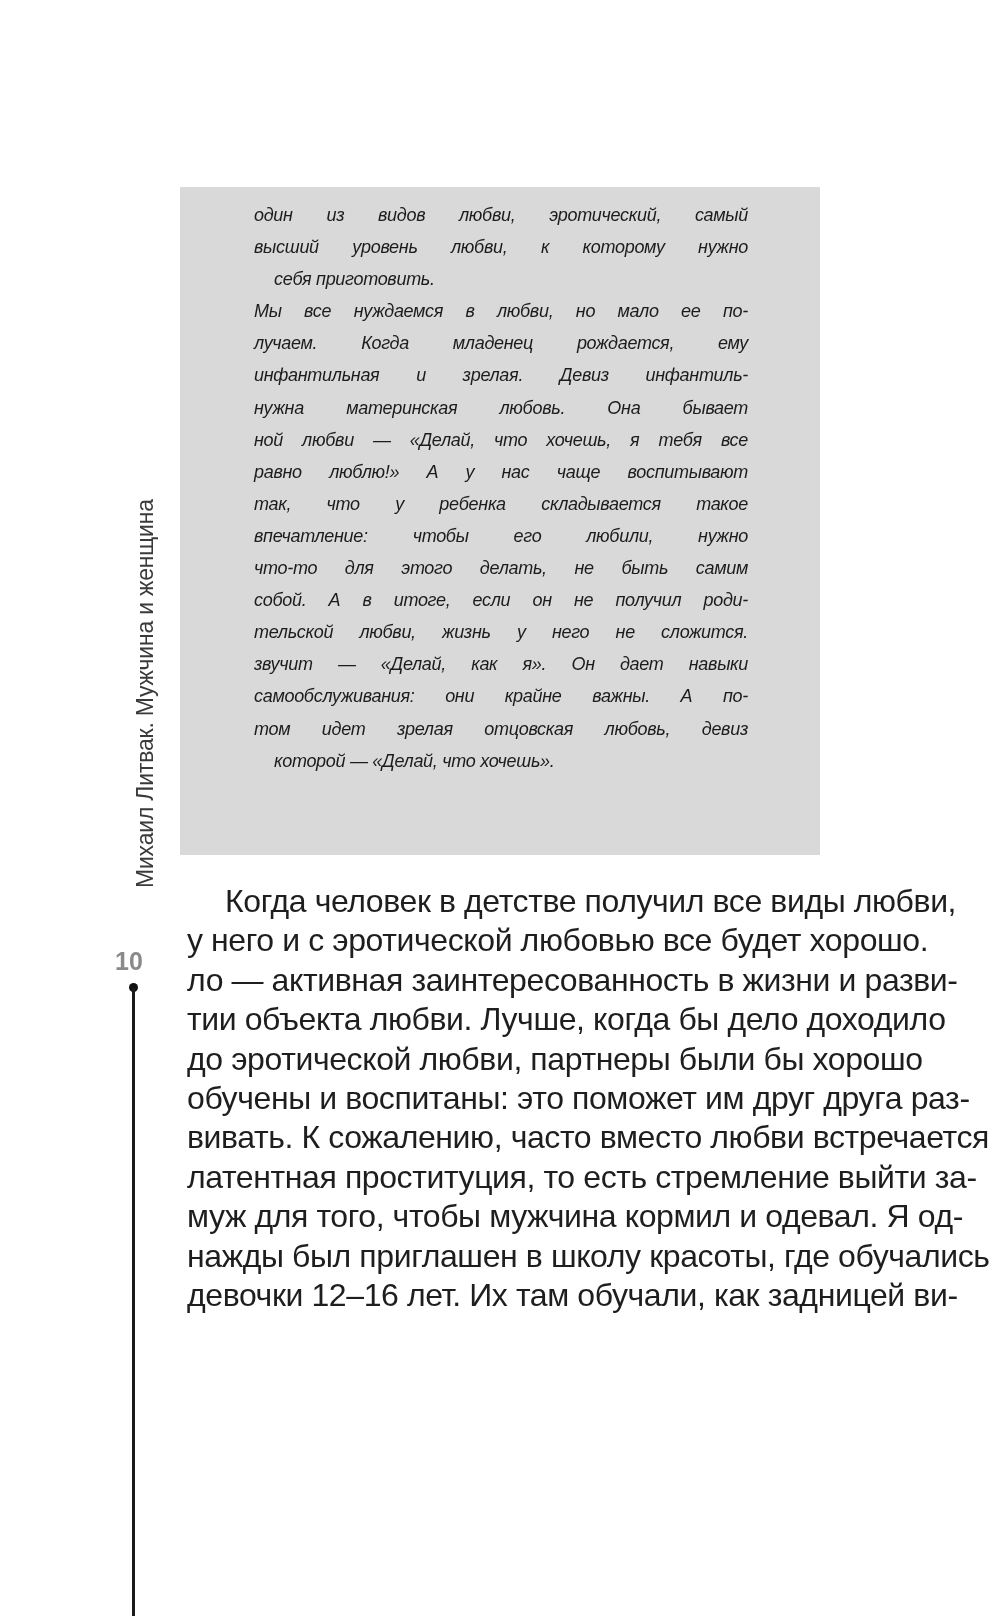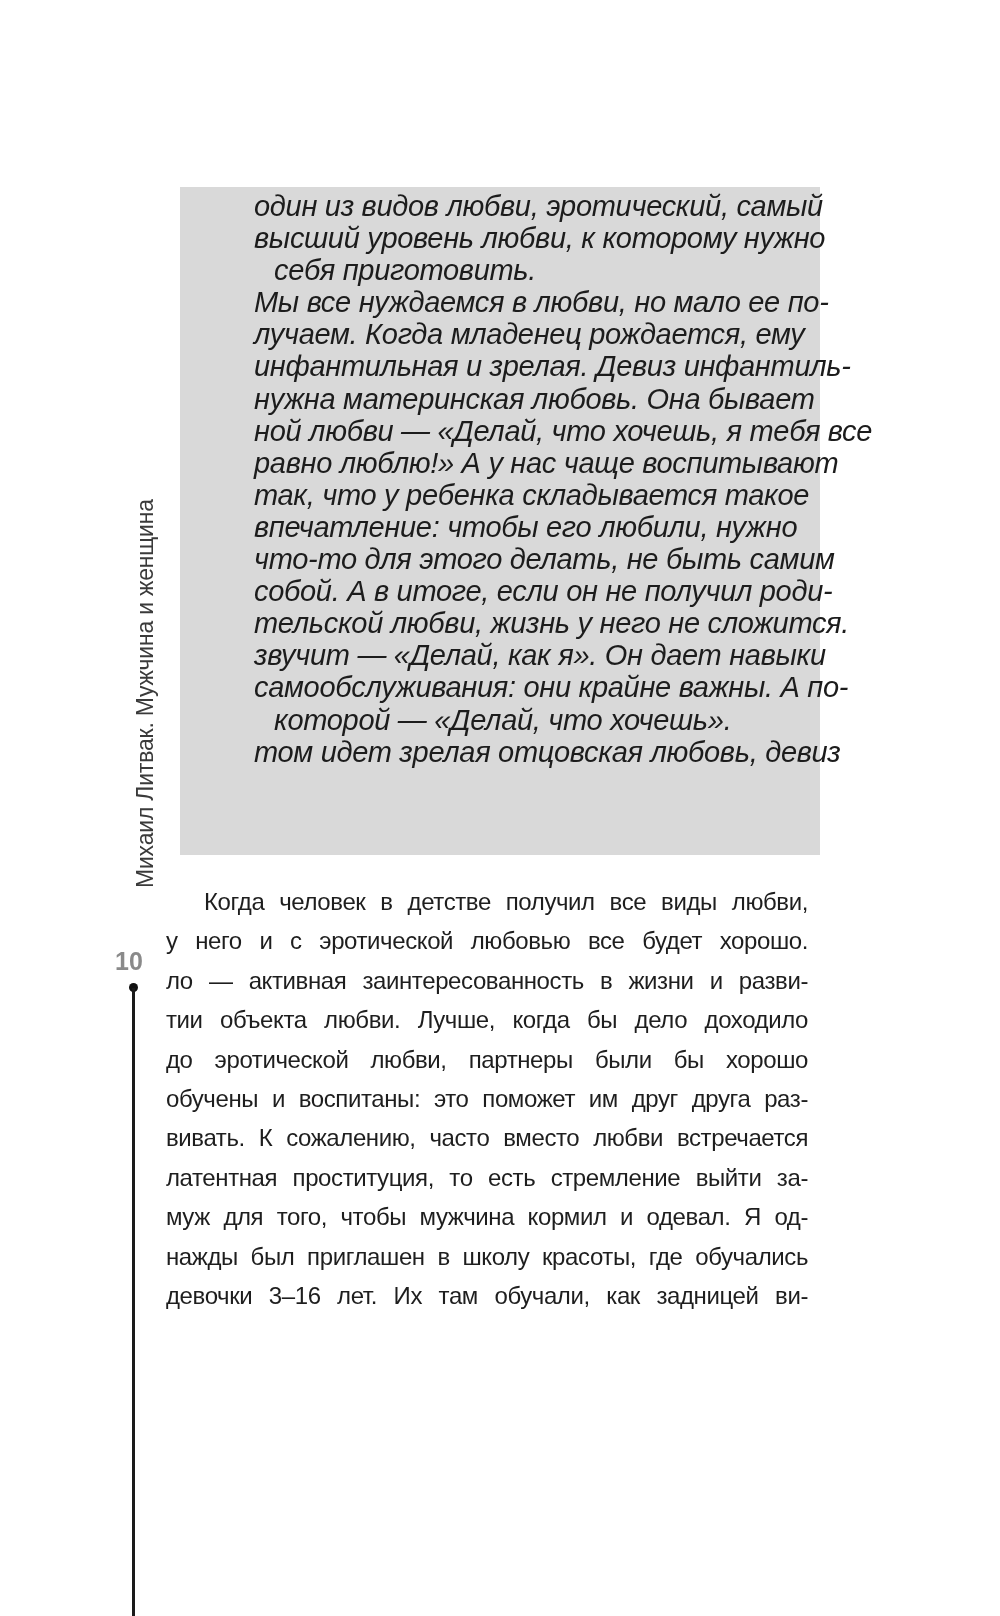--- a/index.html
+++ b/index.html
@@ -24,44 +24,44 @@
       position: absolute;
       left: 180px;
       top: 187px;
       width: 640px;
       height: 668px;
       background: #d9d9d9;
     }
     .quote-text {
       position: absolute;
       left: 254px;
-      top: 190px;
+      top: 199px;
       width: 494px;
       font-style: italic;
-      font-size: 29px;
+      font-size: 18px;
       line-height: 32.1px;
       color: #1c1c1c;
       letter-spacing: -0.3px;
     }
     .quote-line {
       display: block;
       white-space: nowrap;
       text-align: justify;
       text-align-last: justify;
     }
     .quote-line.last {
       text-align-last: left;
       margin-left: 20px;
     }
     .body-text {
       position: absolute;
-      left: 166px;
+      left: 187px;
       top: 882px;
       width: 642px;
-      font-size: 24px;
+      font-size: 32px;
       line-height: 39.4px;
       color: #1e1e1e;
       letter-spacing: -0.4px;
     }
     .body-line {
       display: block;
       white-space: nowrap;
       text-align: justify;
       text-align-last: justify;
     }
@@ -129,31 +129,31 @@
     <span class="quote-line">нужна материнская любовь. Она бывает</span>
     <span class="quote-line">ной любви — «Делай, что хочешь, я тебя все</span>
     <span class="quote-line">равно люблю!» А у нас чаще воспитывают</span>
     <span class="quote-line">так, что у ребенка складывается такое</span>
     <span class="quote-line">впечатление: чтобы его любили, нужно</span>
     <span class="quote-line">что-то для этого делать, не быть самим</span>
     <span class="quote-line">собой. А в итоге, если он не получил роди-</span>
     <span class="quote-line">тельской любви, жизнь у него не сложится.</span>
     <span class="quote-line">звучит — «Делай, как я». Он дает навыки</span>
     <span class="quote-line">самообслуживания: они крайне важны. А по-</span>
+    <span class="quote-line">том идет зрелая отцовская любовь, девиз</span>
     <span class="quote-line last">которой — «Делай, что хочешь».</span>
-    <span class="quote-line">том идет зрелая отцовская любовь, девиз</span>
   </div>
 
   <div class="body-text">
     <span class="body-line indent">Когда человек в детстве получил все виды любви,</span>
     <span class="body-line">у него и с эротической любовью все будет  хорошо.</span>
     <span class="body-line">ло — активная заинтересованность в жизни и разви-</span>
     <span class="body-line">тии объекта любви. Лучше, когда бы дело доходило</span>
     <span class="body-line">до эротической любви, партнеры были бы хорошо</span>
     <span class="body-line">обучены и воспитаны: это поможет им друг  друга раз-</span>
     <span class="body-line">вивать. К сожалению, часто вместо любви встречается</span>
     <span class="body-line">латентная проституция, то есть стремление выйти за-</span>
     <span class="body-line">муж для того, чтобы мужчина кормил и одевал. Я од-</span>
     <span class="body-line">нажды был приглашен в школу красоты, где обучались</span>
-    <span class="body-line">девочки 3–16 лет. Их там обучали, как задницей ви-</span>
+    <span class="body-line">девочки 12–16 лет. Их там обучали, как задницей ви-</span>
   </div>
 
 </div>
 
 </body></html>

